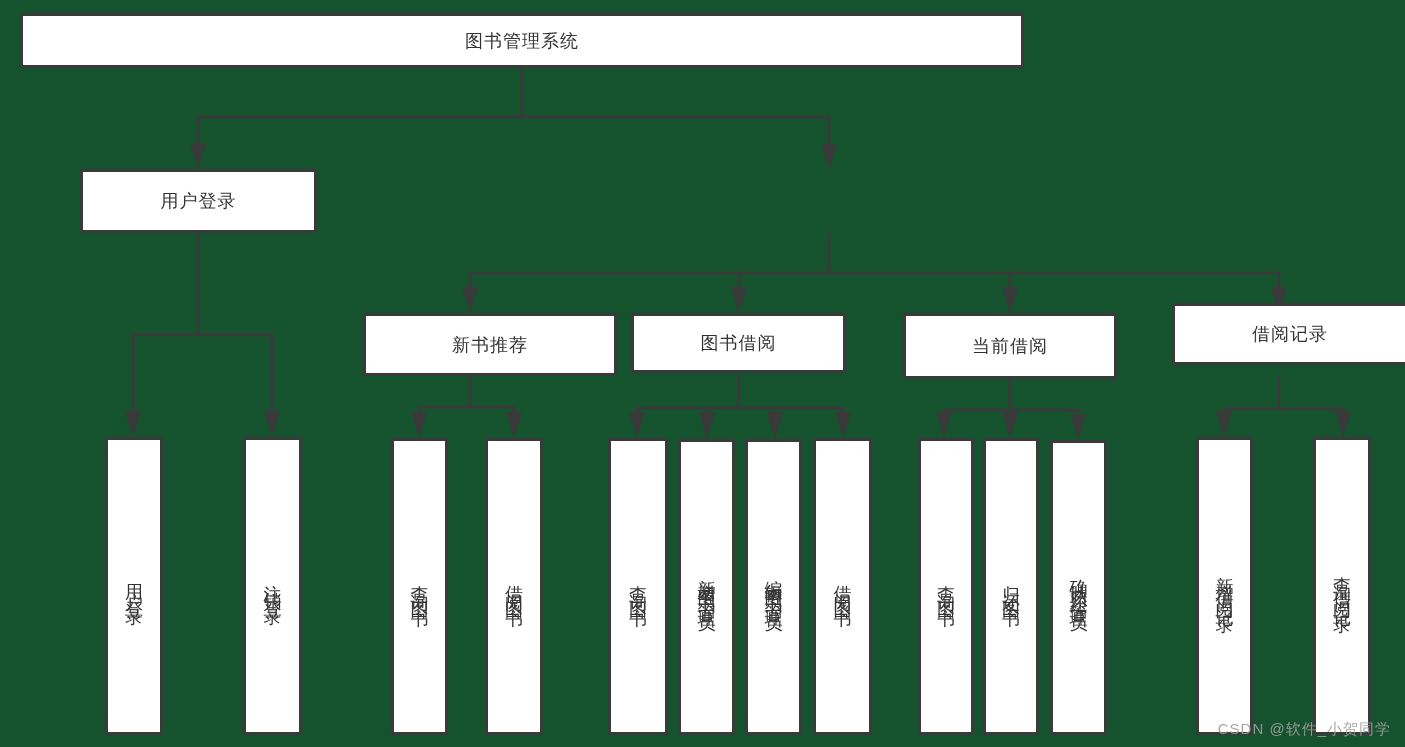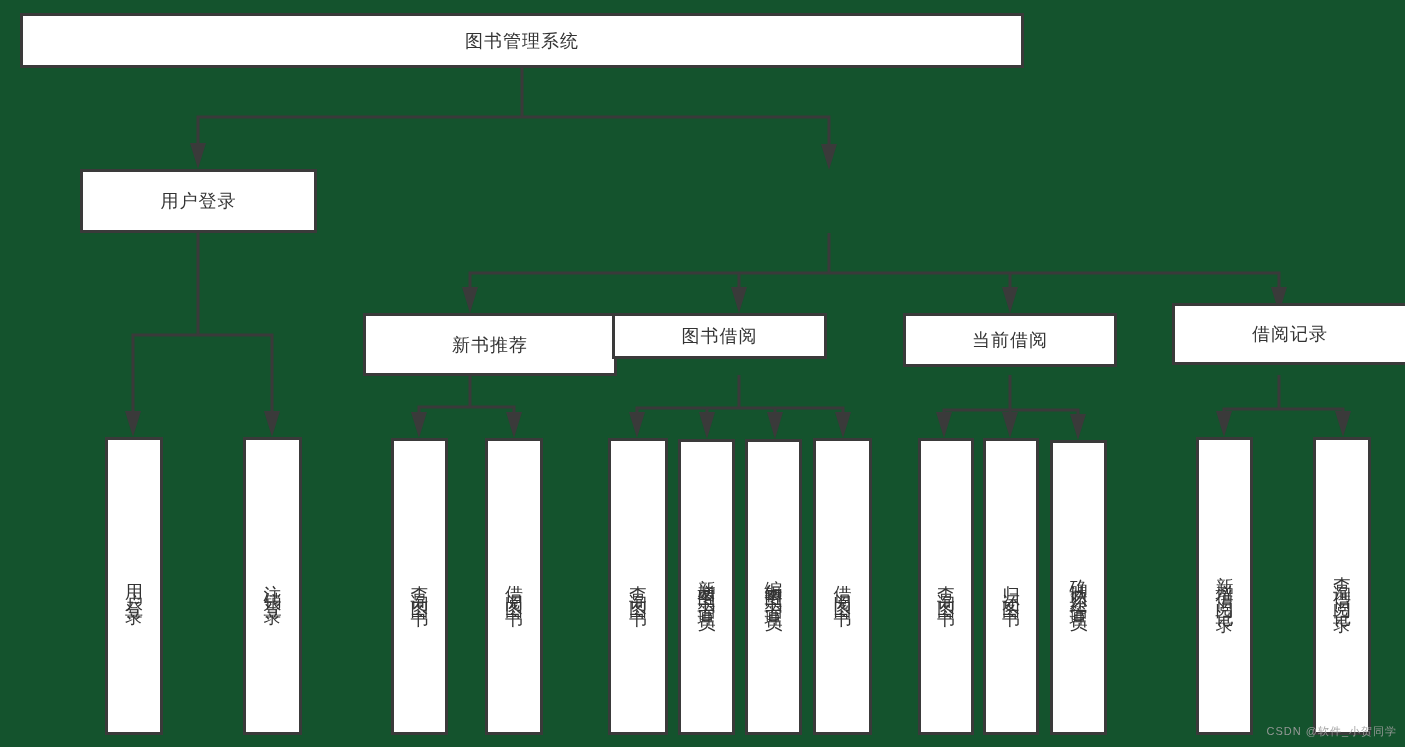--- a/index.html
+++ b/index.html
@@ -29,23 +29,23 @@
   .node.v .vtext{
     writing-mode:vertical-rl;
     text-orientation:mixed;
     letter-spacing:8px;
     line-height:1;
     font-size:18px;
     color:#333;
   }
   .watermark{
     position:absolute;
-    right:8px;bottom:8px;
+    right:14px;bottom:8px;
     z-index:3;
-    font-size:11px;
+    font-size:15px;
     color:rgba(158,158,158,0.92);
     letter-spacing:1px;
     white-space:nowrap;
   }
 </style>
 </head>
 <body>
 
 <div class="canvas">
 
@@ -83,22 +83,22 @@
     <path d="M1279,375 V409 M1222.5,409 H1344.5 M1224,409 V415 M1343,409 V415"></path>
     <polygon fill="#3a3a3a" stroke="none" points="1216,411 1232,411 1224,437"></polygon>
     <polygon fill="#3a3a3a" stroke="none" points="1335,411 1351,411 1343,437"></polygon>
   </svg>
 
   <div class="node" style="left:20px;top:13px;width:1004px;height:55px">图书管理系统</div>
 
   <div class="node" style="left:80px;top:169px;width:237px;height:64px">用户登录</div>
 
   <div class="node" style="left:363px;top:313px;width:254px;height:63px">新书推荐</div>
-  <div class="node" style="left:612px;top:313px;width:215px;height:46px">图书借阅</div>
-  <div class="node" style="left:903px;top:313px;width:214px;height:54px">当前借阅</div>
+  <div class="node" style="left:631px;top:313px;width:215px;height:60px">图书借阅</div>
+  <div class="node" style="left:903px;top:313px;width:214px;height:66px">当前借阅</div>
   <div class="node" style="left:1172px;top:303px;width:236px;height:62px">借阅记录</div>
 
   <div class="node v" style="left:105px;top:437px;width:58px;height:298px">
     <span class="vtext">用户登录</span>
   </div>
   <div class="node v" style="left:243px;top:437px;width:59px;height:298px">
     <span class="vtext">注销登录</span>
   </div>
 
   <div class="node v" style="left:391px;top:438px;width:57px;height:297px">

